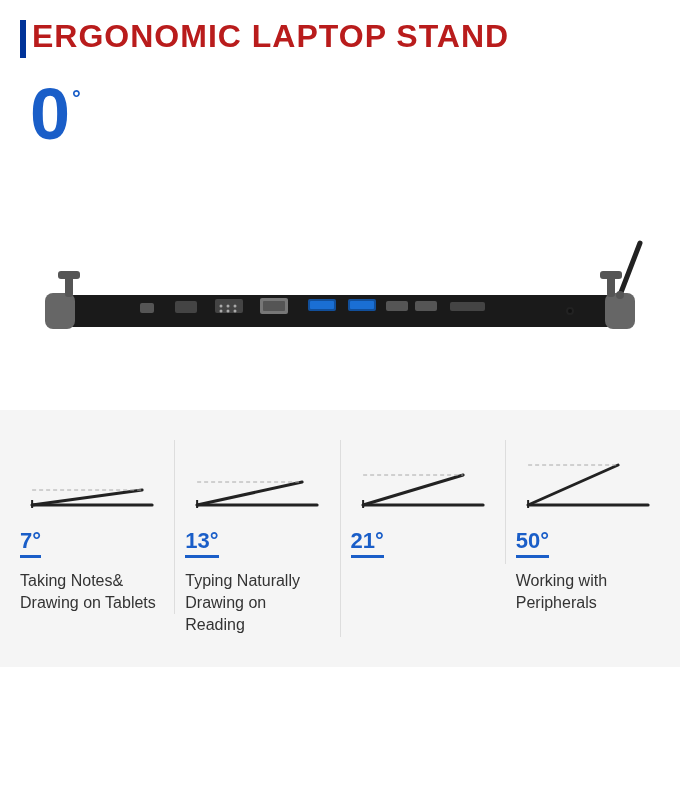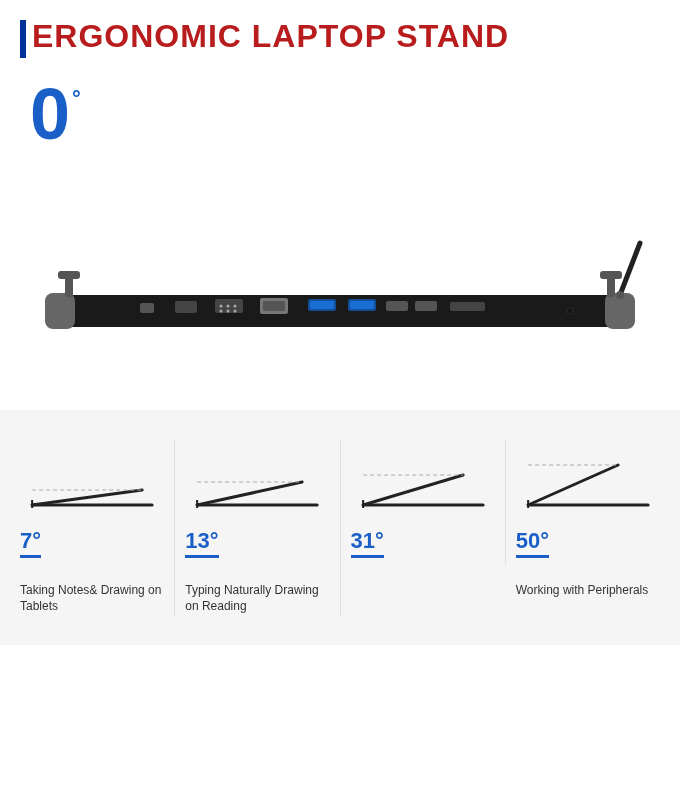--- a/index.html
+++ b/index.html
@@ -108,24 +108,24 @@
       font-size: 22px;
       font-weight: 900;
       color: #1a5ec8;
       margin-bottom: 6px;
       border-bottom: 3px solid #1a5ec8;
       padding-bottom: 3px;
       line-height: 1;
     }
 
     .feature-desc {
-      font-size: 12px;
+      font-size: 16px;
       color: #333;
       line-height: 1.4;
-      margin-top: 18px;
+      margin-top: 6px;
     }
   </style>
 </head>
 <body>
 
 <div class="header">
   <h1 class="header-title">
     <span class="bar"></span><span>ERGONOMIC LAPTOP STAND</span>
   </h1>
 </div>
@@ -223,21 +223,21 @@
   </div>
 
   <div class="feature-item">
     <svg class="feature-angle-diagram" viewBox="0 0 140 80" xmlns="http://www.w3.org/2000/svg">
       <line x1="10" y1="65" x2="130" y2="65" stroke="#222" stroke-width="3" stroke-linecap="round"></line>
       <line x1="10" y1="65" x2="110" y2="35" stroke="#222" stroke-width="3" stroke-linecap="round"></line>
       <line x1="10" y1="60" x2="10" y2="68" stroke="#222" stroke-width="2"></line>
       <line x1="10" y1="35" x2="110" y2="35" stroke="#aaa" stroke-width="1" stroke-dasharray="4,3"></line>
     </svg>
     <div class="feature-angle-label">
-      <span>31</span><span>°</span>
+      <span>21</span><span>°</span>
     </div>
   </div>
 
   <div class="feature-item">
     <svg class="feature-angle-diagram" viewBox="0 0 140 80" xmlns="http://www.w3.org/2000/svg">
       <line x1="10" y1="65" x2="130" y2="65" stroke="#222" stroke-width="3" stroke-linecap="round"></line>
       <line x1="10" y1="65" x2="100" y2="25" stroke="#222" stroke-width="3" stroke-linecap="round"></line>
       <line x1="10" y1="60" x2="10" y2="68" stroke="#222" stroke-width="2"></line>
       <line x1="10" y1="25" x2="100" y2="25" stroke="#aaa" stroke-width="1" stroke-dasharray="4,3"></line>
     </svg>

